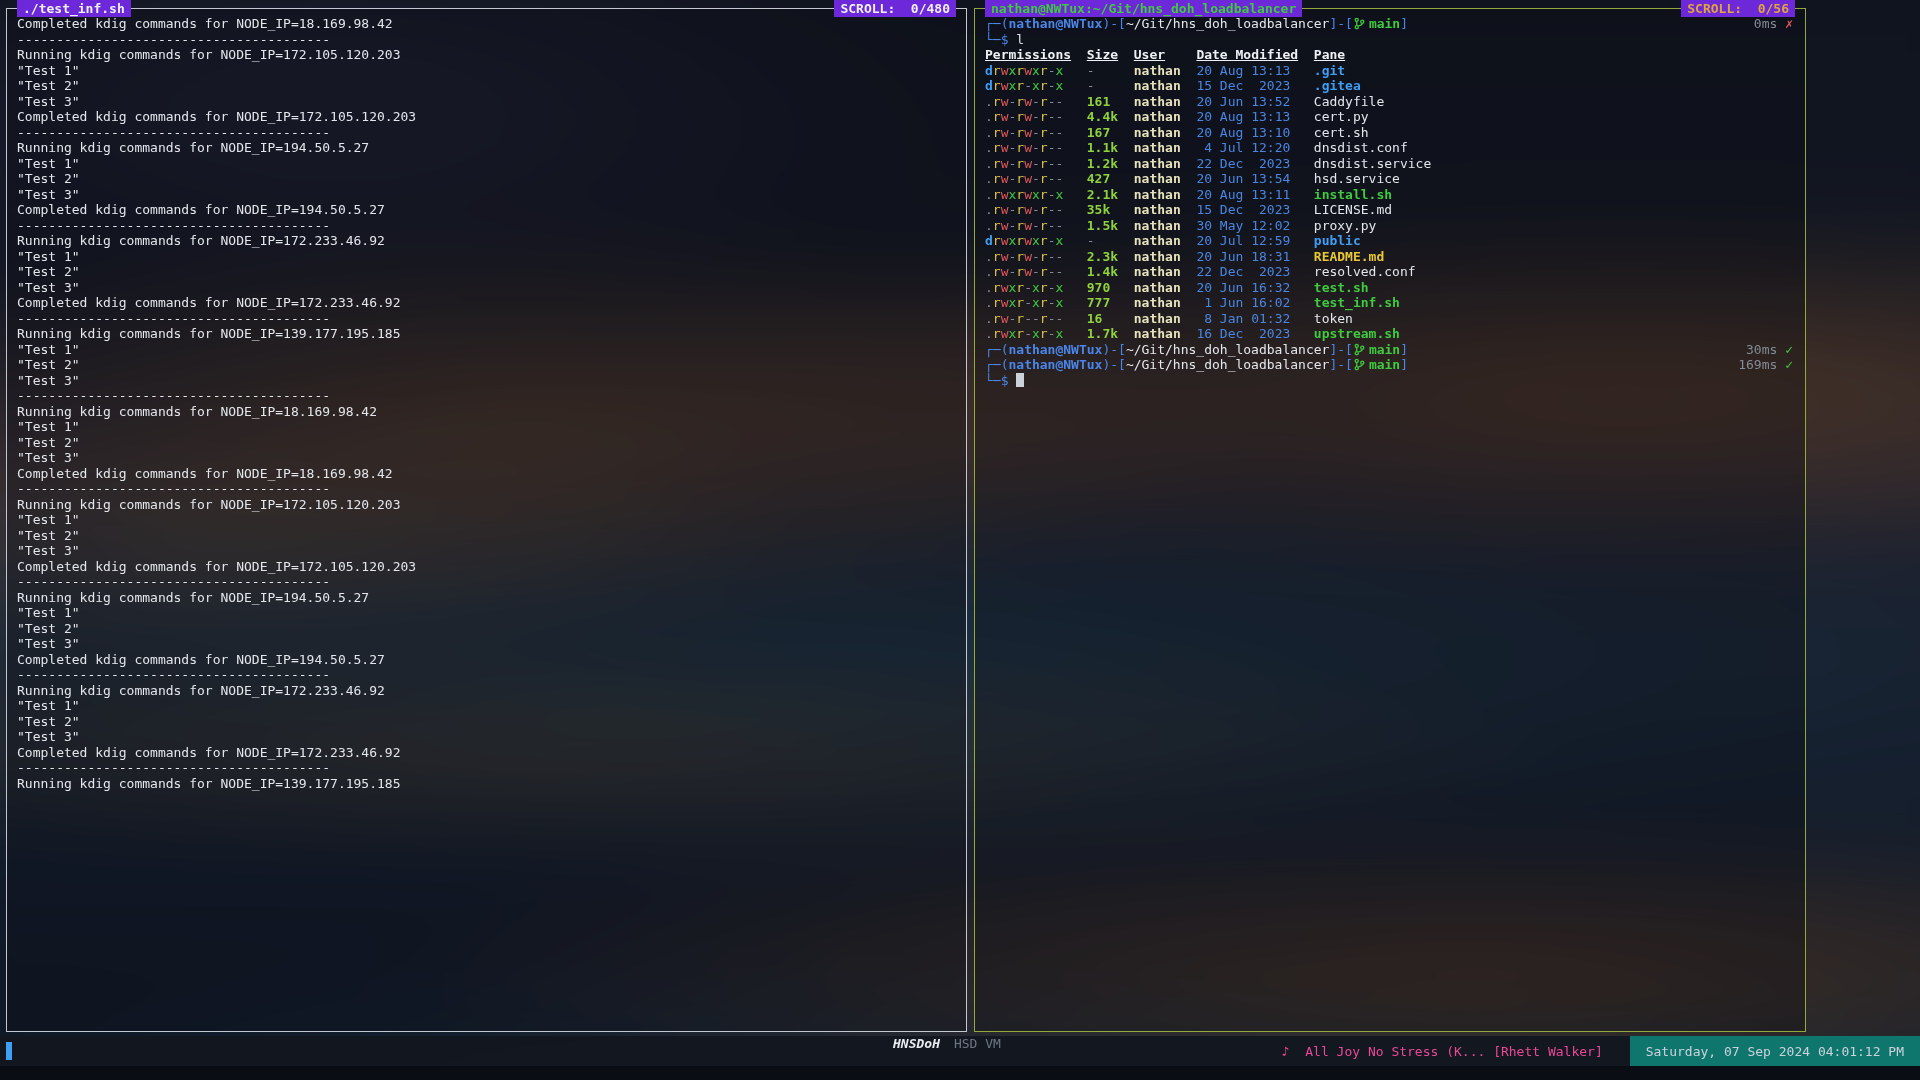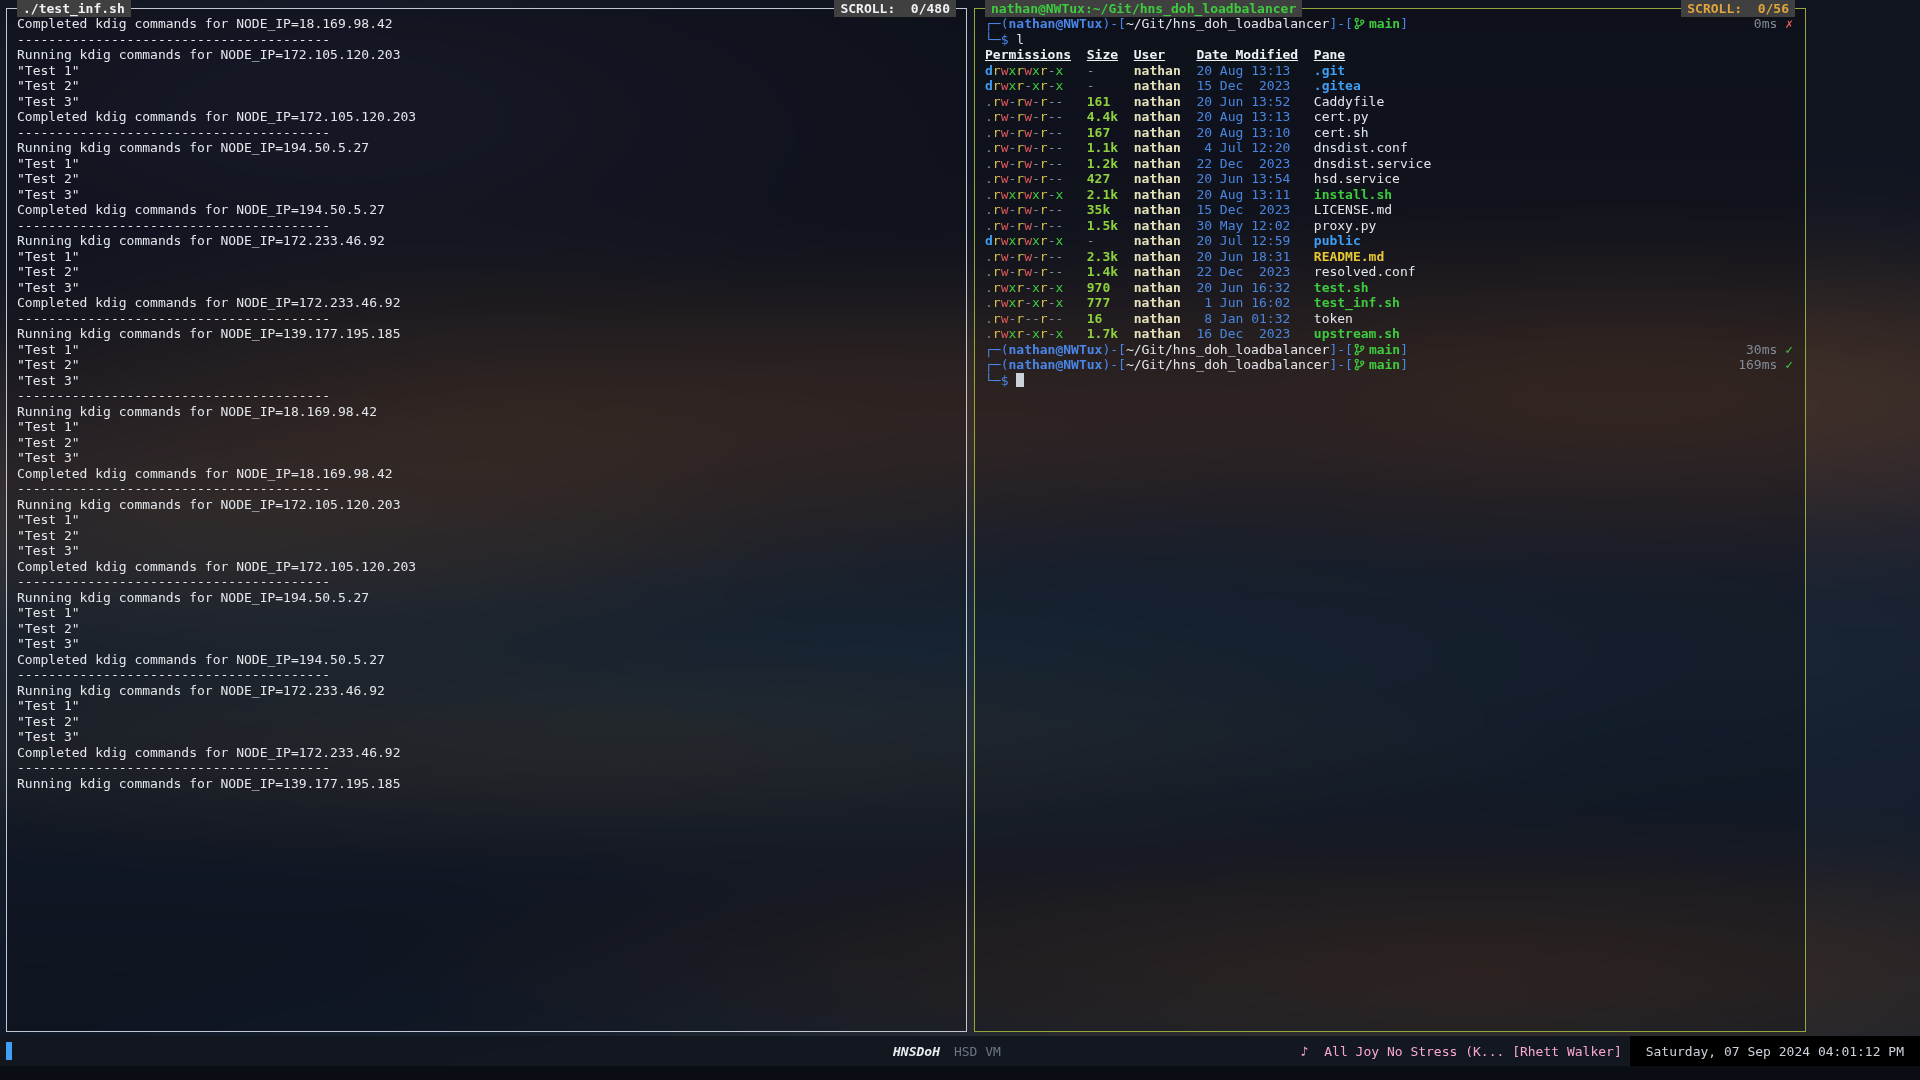--- a/index.html
+++ b/index.html
@@ -24,21 +24,21 @@
 
   .pane{position:absolute;border:1px solid;background:rgba(9,12,18,.28)}
   .pane-left{left:6px;top:8px;width:961px;height:1024px;border-color:var(--unfocus-border)}
   .pane-right{left:974px;top:8px;width:832px;height:1024px;border-color:var(--focus-border)}
   .pane-content{position:absolute;inset:0;padding:7px 10px;overflow:hidden;
     font-size:13px;color:var(--foreground)}
   .line{white-space:pre;height:15.5px;line-height:15.5px;font-size:13px}
   .rel{position:relative}
   .prompt-info{position:absolute;right:2px;top:0}
 
-  .chip{position:absolute;top:-9px;background:#404040;padding:0 6px;font-size:13px;
+  .chip{position:absolute;top:-9px;background:#6d28d9;padding:0 6px;font-size:13px;
     line-height:17px;font-weight:700;white-space:pre}
   .chip-title{left:10px}
   .chip-scroll{right:10px}
   .chip-title-left,.chip-scroll-left{color:#eef1f5}
   .chip-title-right{color:var(--green)}
   .chip-scroll-right{color:var(--orange)}
 
   .b{font-weight:700}.i{font-style:italic}.u{text-decoration:underline}
   .hdr{color:#eef1f5}
   .c-blue{color:var(--blue)} .c-fg{color:var(--foreground)} .c-green{color:var(--green)}
@@ -56,27 +56,27 @@
   .pc-d{color:var(--bright-blue);font-weight:700}
   .pc-r{color:var(--yellow)} .pc-w{color:var(--red)} .pc-x{color:var(--green)} .pc-o{color:var(--dim)}
   .cursor{display:inline-block;width:8px;height:14px;background:#ccd2da;vertical-align:-2px}
   .git-icon{margin:0 1px}
   .git-icon svg{vertical-align:-2px;margin-right:3px}
 
   .statusbar{position:absolute;left:0;top:1036px;width:1920px;height:30px;
     background:rgba(18,22,31,.94);display:flex;align-items:center;font-size:13px}
   .mode-indicator{width:6px;height:18px;background:var(--bright-blue);margin:0 18px 0 6px}
   .hints{color:#e6e9ee;white-space:pre}
-  .session-group{position:absolute;left:893px;top:0;height:100%;display:flex;align-items:center;gap:14px}
+  .session-group{position:absolute;left:893px;top:0;height:100%;display:flex;gap:14px}
   .session-name{color:#e8ebef}
   .host-label{color:#6e7684}
   .right-group{margin-left:auto;display:flex;align-items:center;height:100%}
-  .music{color:#f9a8d4;margin-right:8px;white-space:pre}
+  .music{color:#ec4899;margin-right:27px;white-space:pre}
   .datetime{height:100%;display:flex;align-items:center;padding:12px 16px;
-    background:#000000;color:#ccd2dc;white-space:pre}
+    background:#0f766e;color:#ccd2dc;white-space:pre}
   .bottom-strip{position:absolute;left:0;top:1066px;width:1920px;height:14px;background:#0a0d13}
 </style>
 </head>
 <body>
 
 <div class="wallpaper"></div>
 <div class="overlay"></div>
 
 <div class="pane pane-left">
   <div class="chip chip-title chip-title-left">./test_inf.sh</div>

